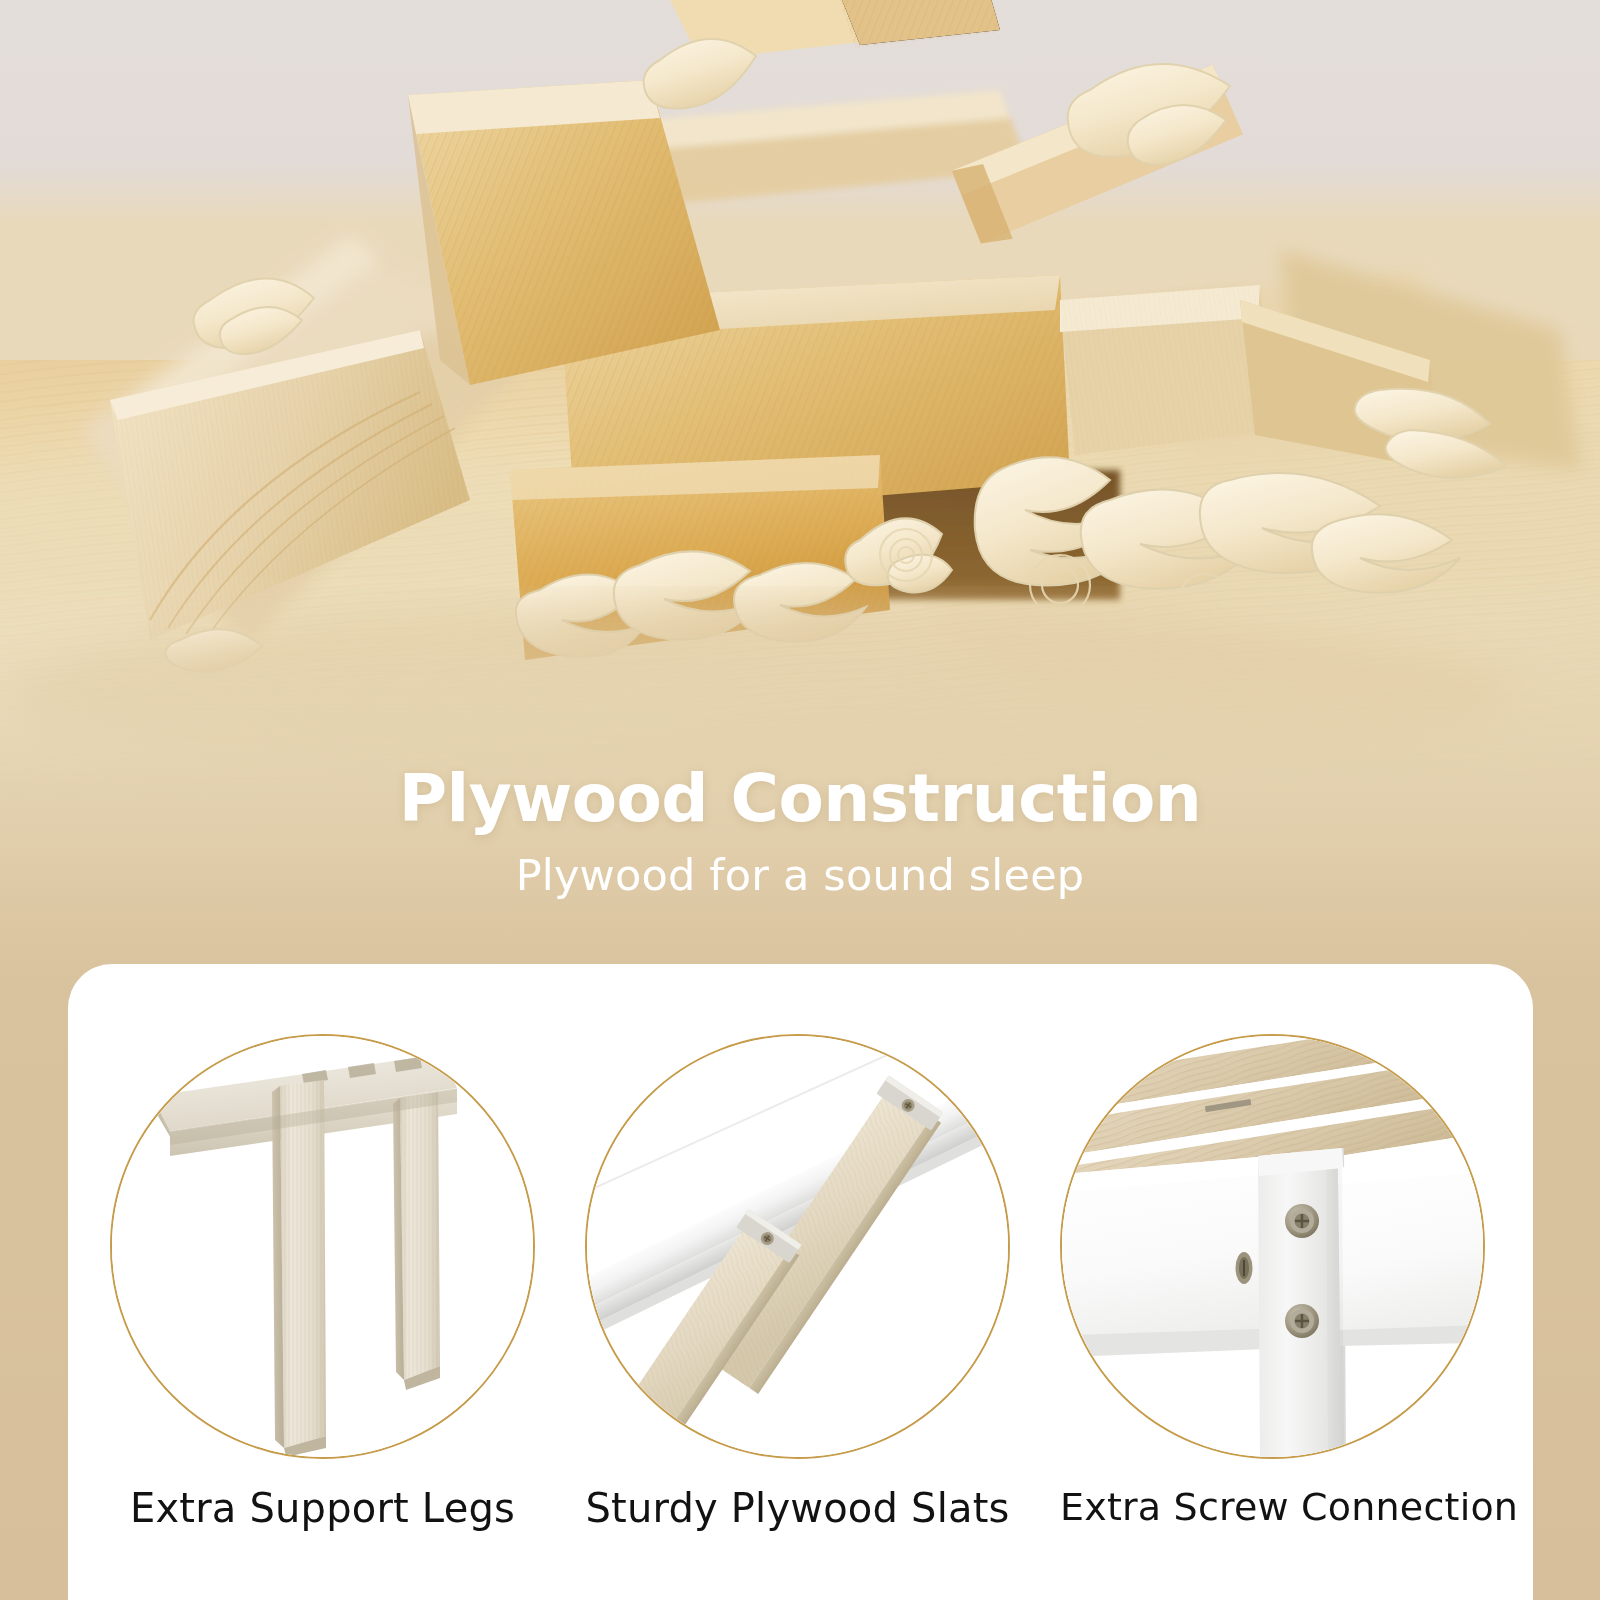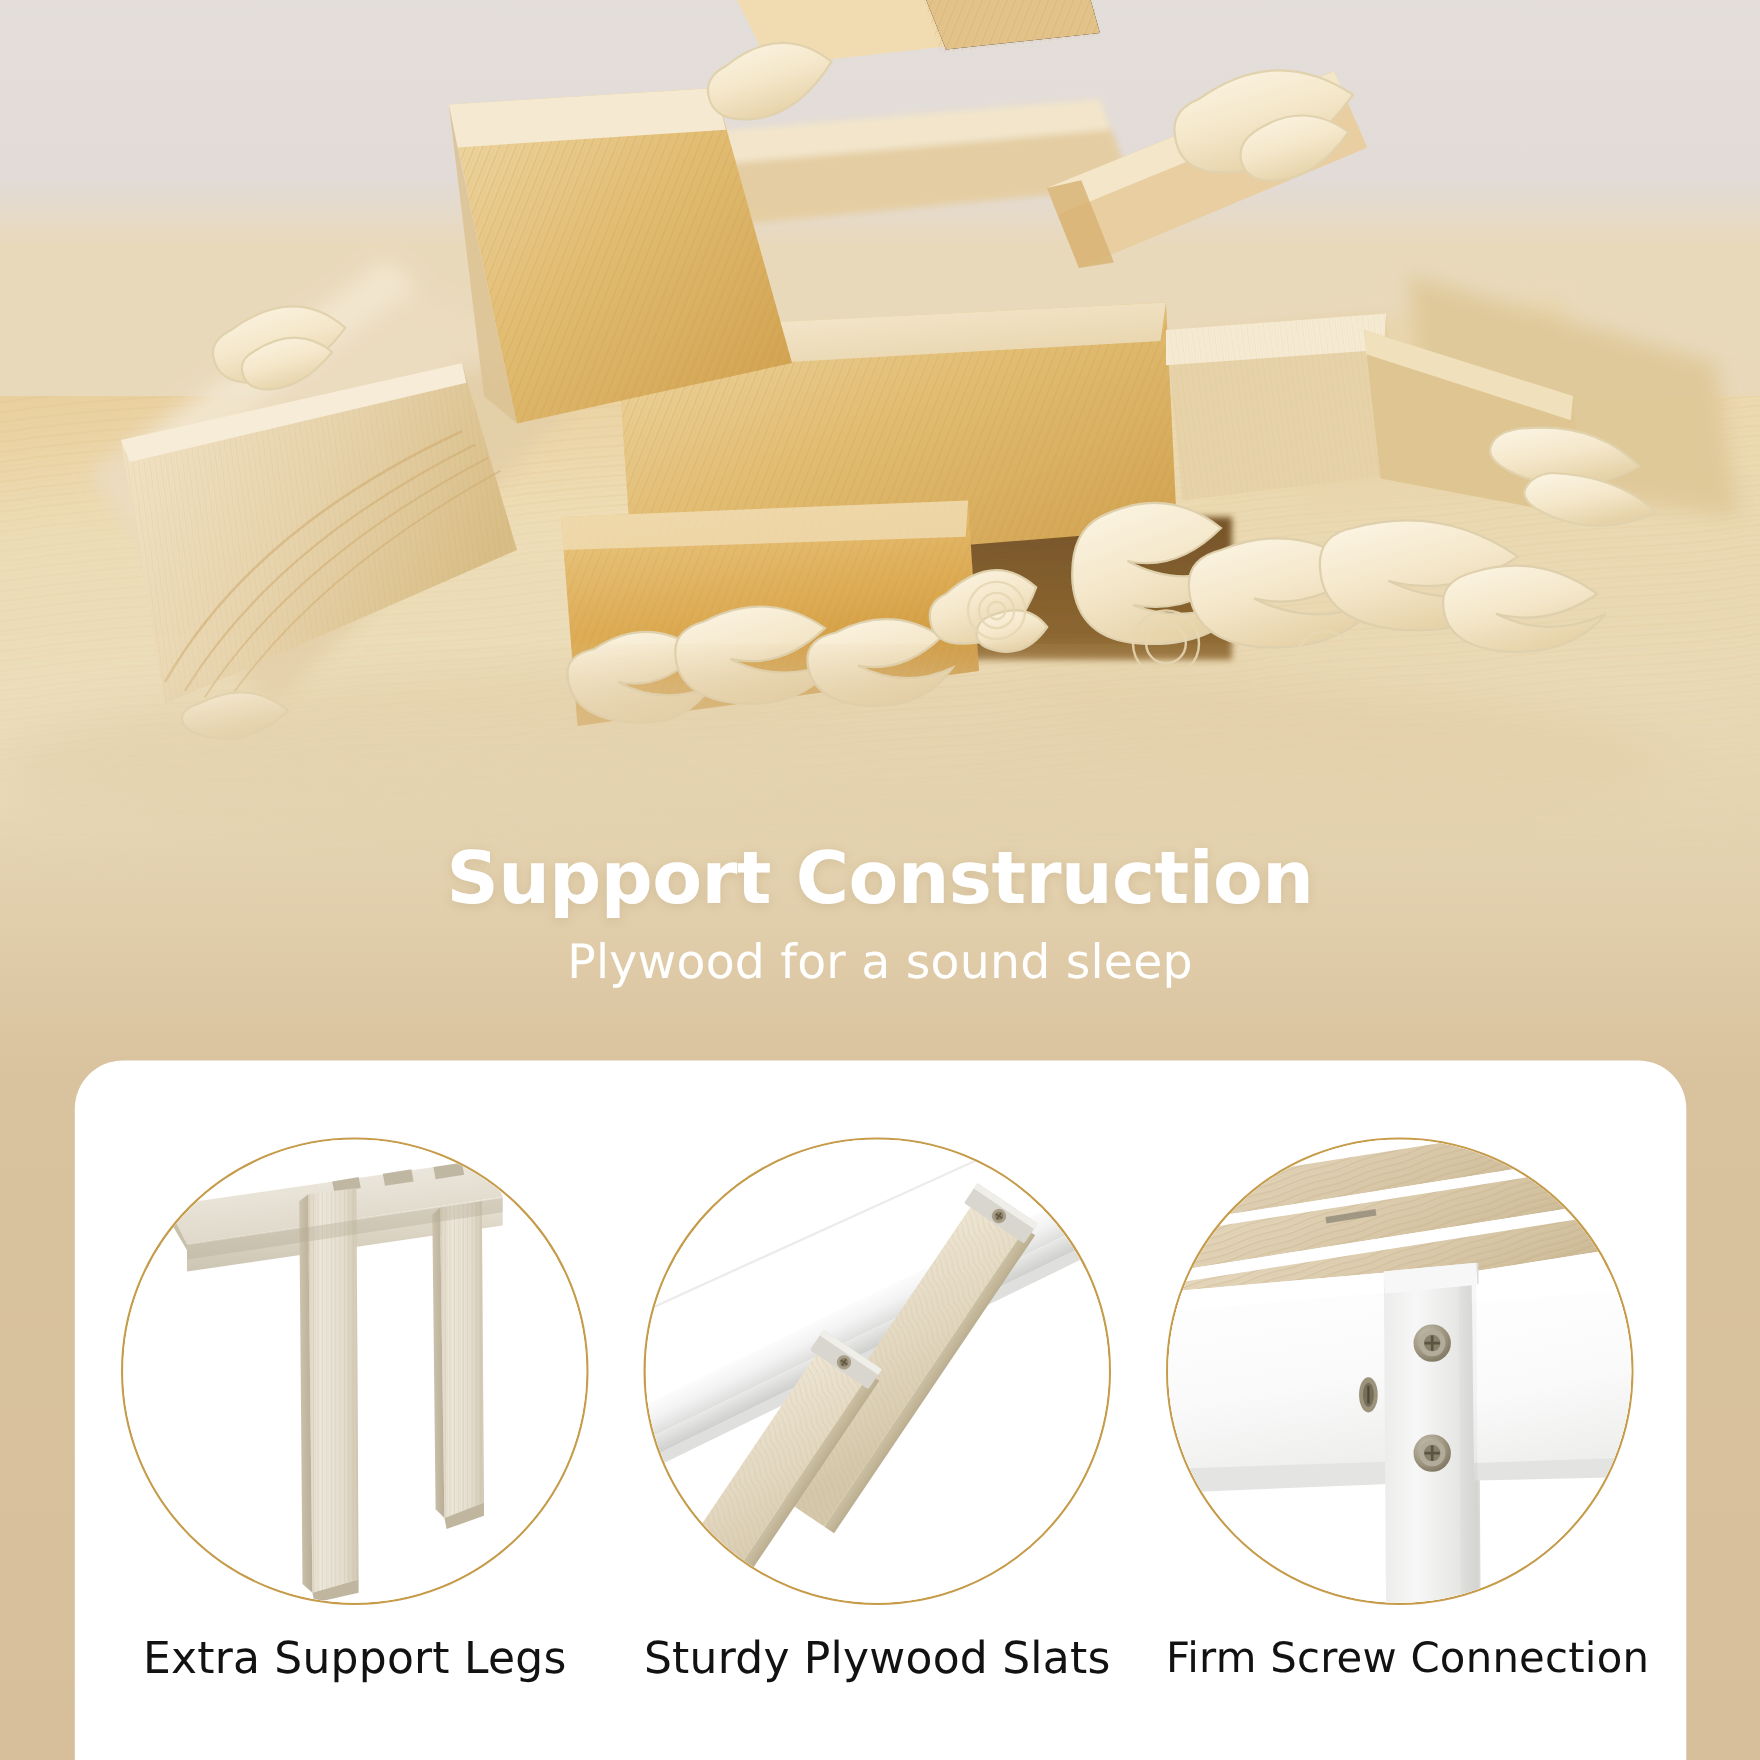--- a/index.html
+++ b/index.html
@@ -277,21 +277,21 @@
         <path d="M210 300 q58 -42 104 -2 q-36 48 -80 50 q-36 2 -40 -24 q-3 -14 16 -24 z"></path>
         <path d="M230 320 q40 -26 72 0 q-26 32 -56 34 q-24 1 -26 -18 q-1 -10 10 -16 z"></path>
         <path d="M180 640 q46 -24 82 6 q-34 32 -72 24 q-28 -6 -24 -20 q3 -7 14 -10 z"></path>
       </g>
 
       <ellipse cx="760" cy="700" rx="760" ry="95" fill="#d8bf92" opacity="0.45" filter="url(#blurHeavy)"></ellipse>
     </svg>
   </div>
 
   <div class="headings">
-    <div class="title">Support Construction</div>
+    <div class="title">Plywood Construction</div>
     <div class="subtitle">Plywood for a sound sleep</div>
   </div>
 
   <div class="card">
     <div class="features">
 
       <div class="feature f1">
         <div class="circle">
           <svg viewBox="0 0 425 425" xmlns="http://www.w3.org/2000/svg" aria-label="support legs">
             <defs>
@@ -496,19 +496,19 @@
               <path d="M233 285 h14 M240 278 v14" stroke="#5d5744" stroke-width="2.4"></path>
 
               <ellipse cx="182" cy="232" rx="8.5" ry="16" fill="#9b937c"></ellipse>
               <ellipse cx="182" cy="232" rx="5" ry="11" fill="#776f5a"></ellipse>
               <path d="M182 224 v16" stroke="#4e4836" stroke-width="2"></path>
             </g>
 
             <polygon points="196,120 280,112 282,425 198,425" fill="#000" opacity="0.03"></polygon>
           </svg>
         </div>
-        <div class="caption">Firm Screw Connection</div>
+        <div class="caption">Extra Screw Connection</div>
       </div>
 
     </div>
   </div>
 
 </div>
 
 </body></html>

